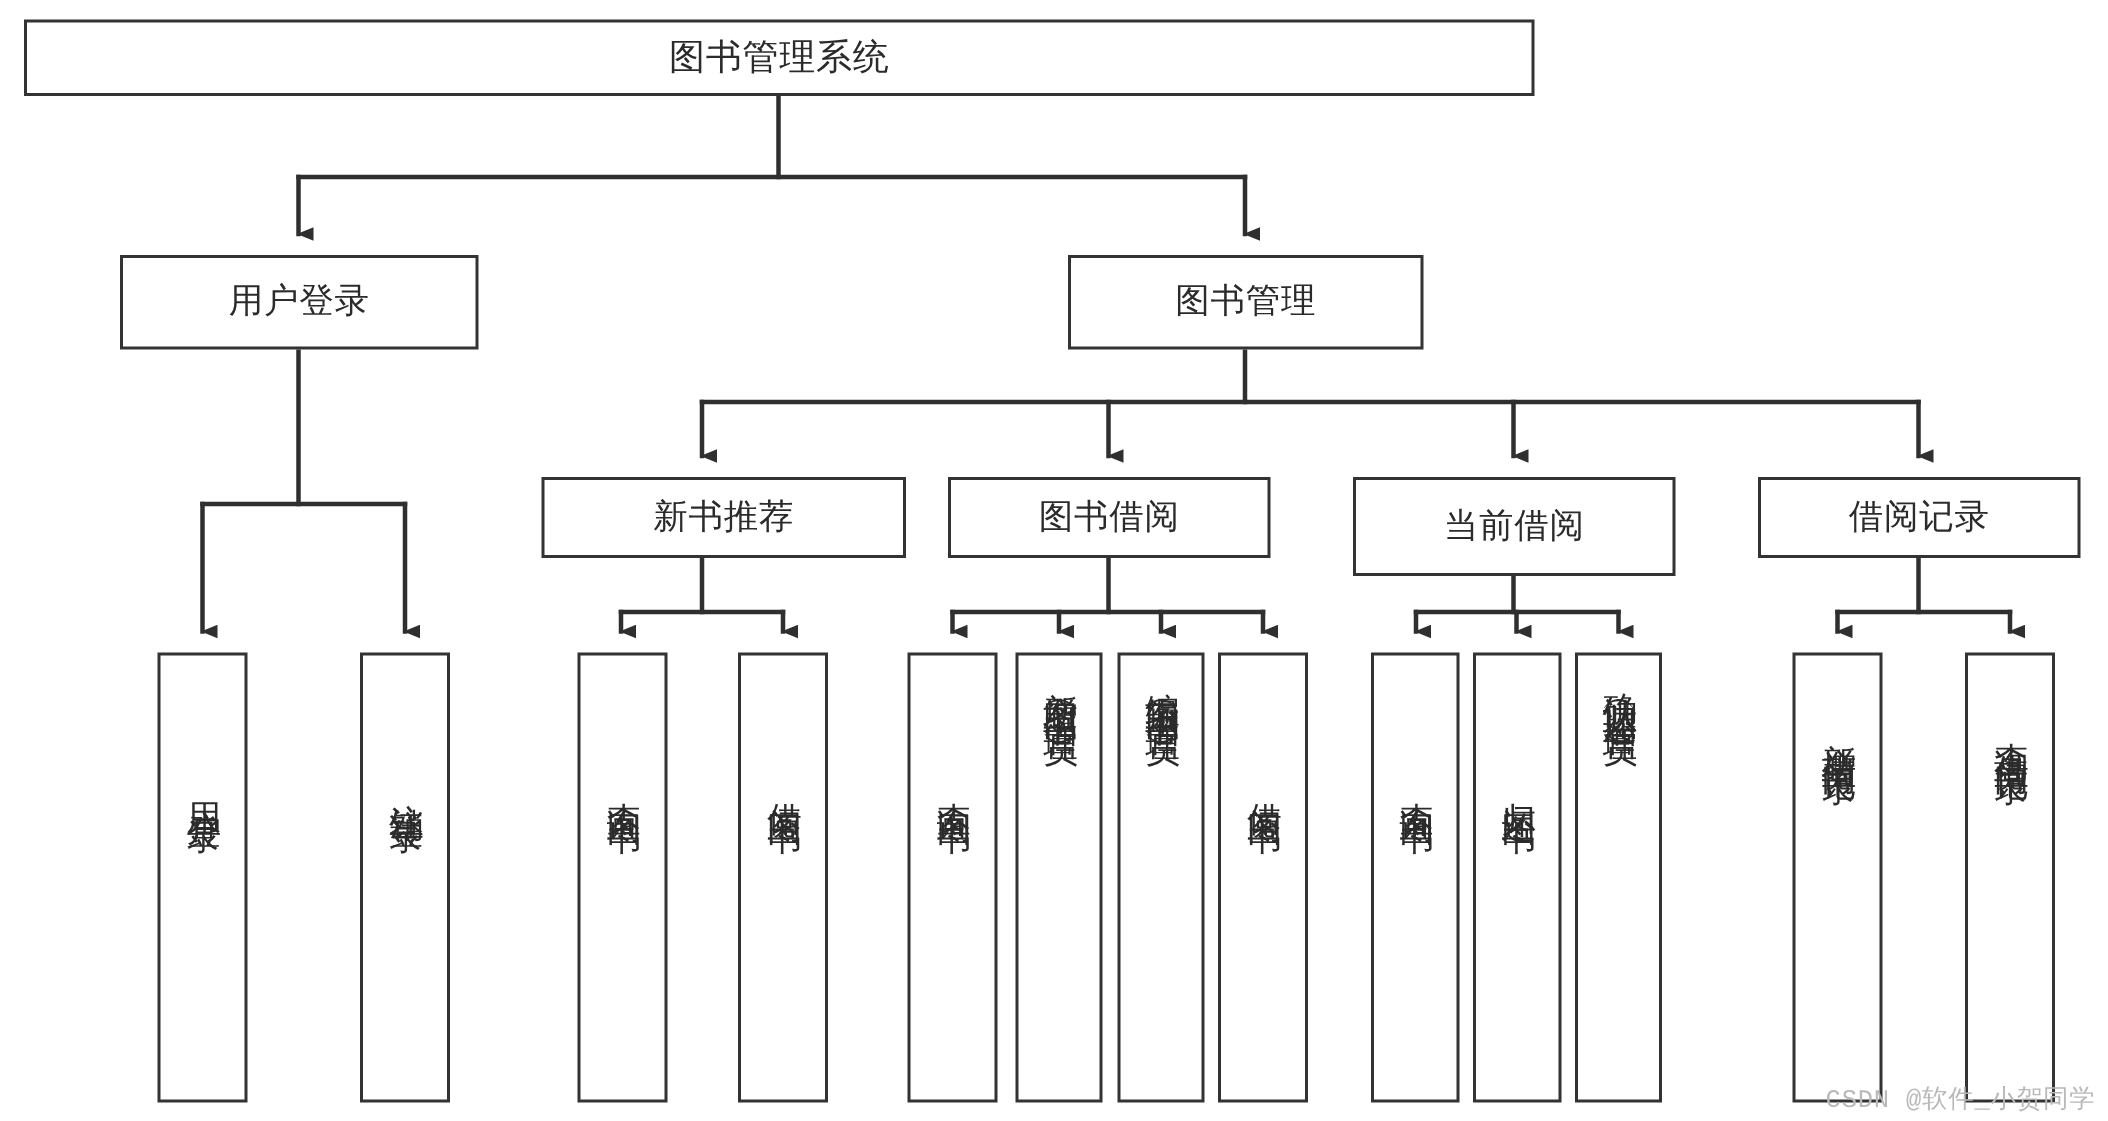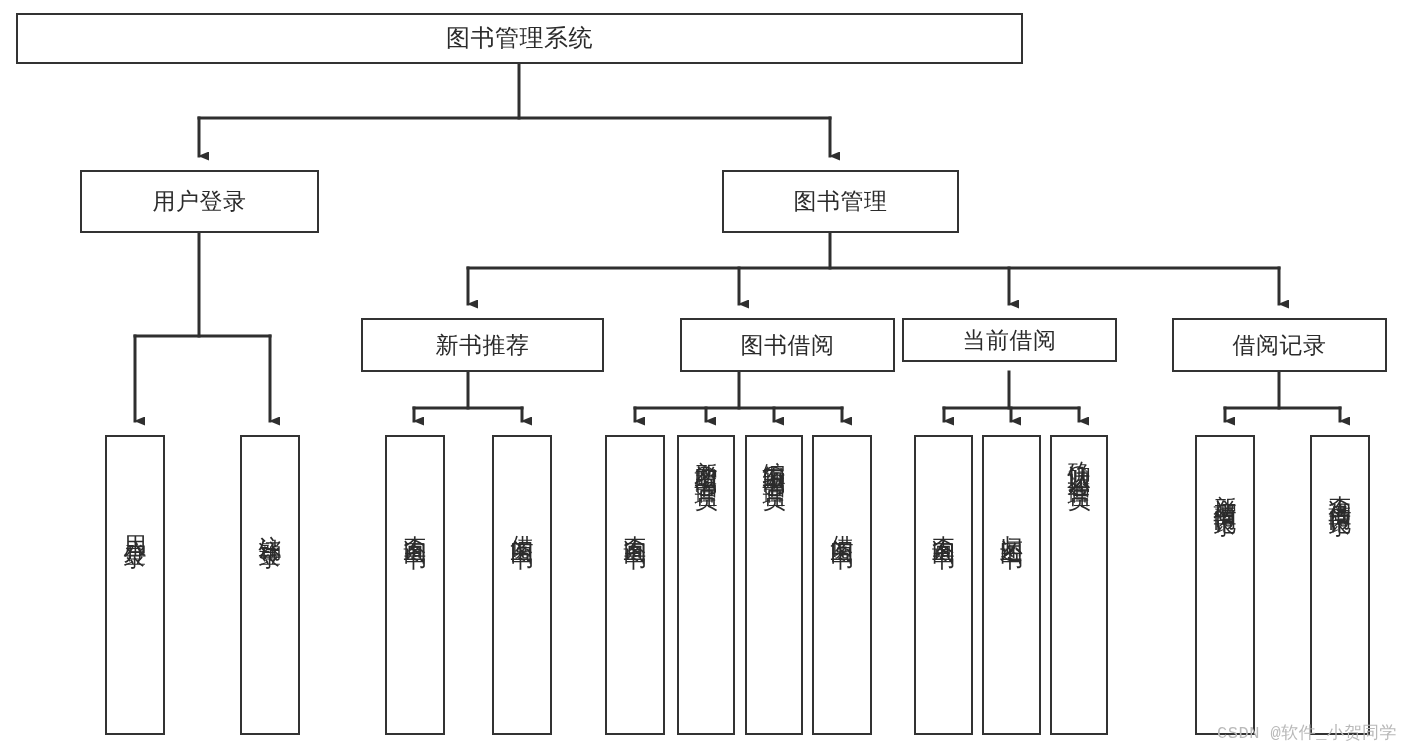--- a/index.html
+++ b/index.html
@@ -134,31 +134,31 @@
     </g>
   </svg>
 
   <div class="node root horiz" style="left:16px; top:13px; width:1007px; height:51px;">
     <span class="label">图书管理系统</span>
   </div>
 
   <div class="node horiz" style="left:80px; top:170px; width:239px; height:63px;">
     <span class="label">用户登录</span>
   </div>
-  <div class="node horiz" style="left:712px; top:170px; width:237px; height:63px;margin-left:10px;">
+  <div class="node horiz" style="left:712px; top:170px; width:237px; height:63px;">
     <span class="label">图书管理</span>
   </div>
 
   <div class="node horiz" style="left:361px; top:318px; width:243px; height:54px;">
     <span class="label">新书推荐</span>
   </div>
-  <div class="node horiz" style="left:632px; top:318px; width:215px; height:54px;margin-left:48px;">
+  <div class="node horiz" style="left:632px; top:318px; width:215px; height:54px;">
     <span class="label">图书借阅</span>
   </div>
-  <div class="node horiz" style="left:902px; top:318px; width:215px; height:44px;">
+  <div class="node horiz" style="left:902px; top:318px; width:215px; height:66px;">
     <span class="label">当前借阅</span>
   </div>
   <div class="node horiz" style="left:1172px; top:318px; width:215px; height:54px;">
     <span class="label">借阅记录</span>
   </div>
 
   <div class="node vert" style="left:105px; top:435px; width:60px; height:300px; padding-top:80px;">
     <span class="label">用户登录</span>
   </div>
   <div class="node vert" style="left:240px; top:435px; width:60px; height:300px; padding-top:80px;">

